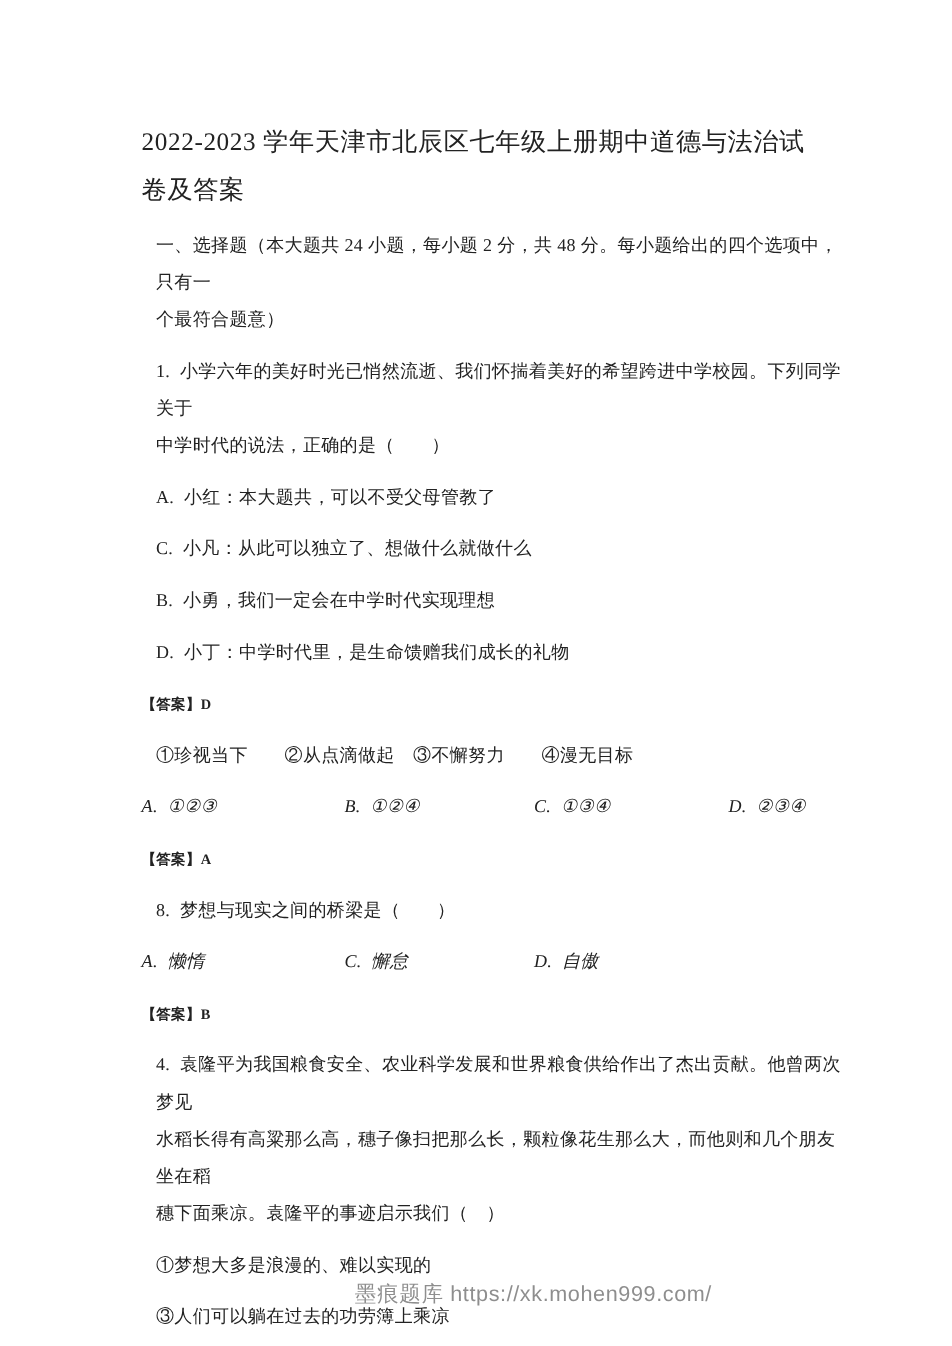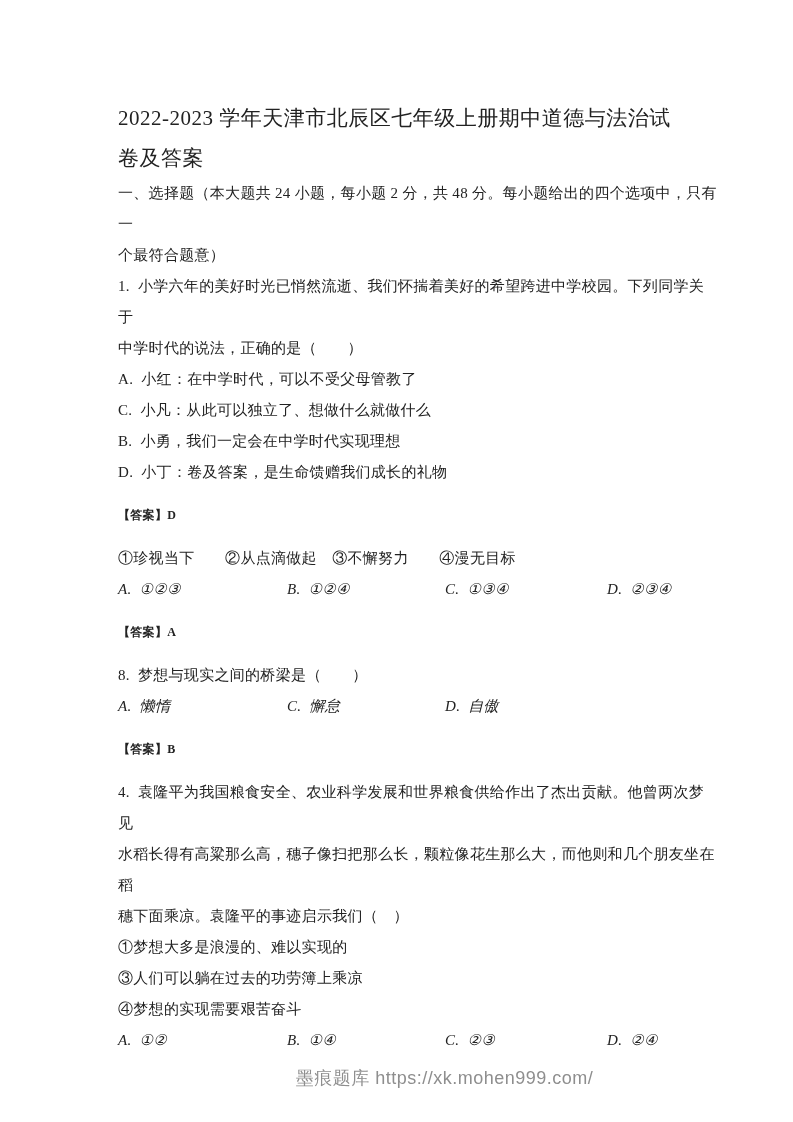--- a/index.html
+++ b/index.html
@@ -27,21 +27,21 @@
     font-size: 21px;
     line-height: 40px;
     font-weight: normal;
     margin: 0;
     white-space: pre-wrap;
     letter-spacing: 0.5px;
   }
   .para {
     font-size: 15px;
     line-height: 31px;
-    margin: 0;
+    margin: 12px;
     white-space: pre-wrap;
     letter-spacing: 0.3px;
   }
   .question {
     margin: 0;
   }
   .q2-gap { margin-top: 5px; }
   .choice-row {
     display: grid;
     grid-template-columns: 169px 158px 162px 1fr;
@@ -78,24 +78,24 @@
 
     <h1 class="doc-title">2022-2023 学年天津市北辰区七年级上册期中道德与法治试
 卷及答案</h1>
 
     <p class="para">一、选择题（本大题共 24 小题，每小题 2 分，共 48 分。每小题给出的四个选项中，只有一
 个最符合题意）</p>
 
     <div class="question">
       <p class="para">1.  小学六年的美好时光已悄然流逝、我们怀揣着美好的希望跨进中学校园。下列同学关于
 中学时代的说法，正确的是（　　）</p>
-      <p class="para">A.  小红：在中学时代，可以不受父母管教了</p>
+      <p class="para">A.  小红：本大题共，可以不受父母管教了</p>
       <p class="para">C.  小凡：从此可以独立了、想做什么就做什么</p>
       <p class="para">B.  小勇，我们一定会在中学时代实现理想</p>
-      <p class="para">D.  小丁：卷及答案，是生命馈赠我们成长的礼物</p>
+      <p class="para">D.  小丁：中学时代里，是生命馈赠我们成长的礼物</p>
       <p class="answer-line"><span>【答案】</span><span>D</span></p>
     </div>
 
     <div class="question q2-gap">
       <p class="para">①珍视当下　　②从点滴做起　③不懈努力　　④漫无目标</p>
       <div class="choice-row">
         <span>A.  ①②③</span>
         <span>B.  ①②④</span>
         <span>C.  ①③④</span>
         <span>D.  ②③④</span>

